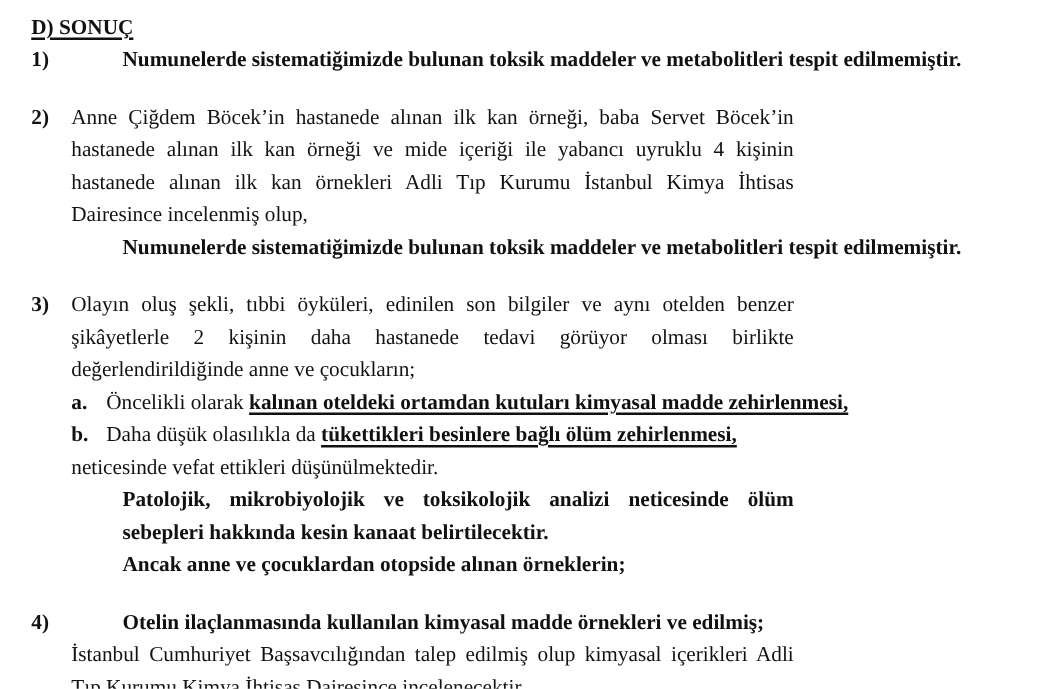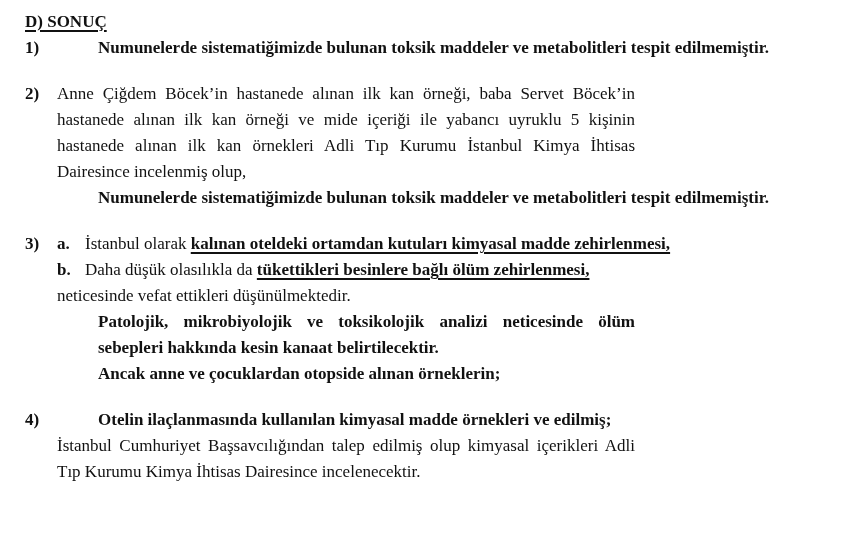--- a/index.html
+++ b/index.html
@@ -83,32 +83,33 @@
   <div class="item">
     <div class="item-number">1)</div>
     <div class="item-body">
       <p class="para bold oneline">Numunelerde sistematiğimizde bulunan toksik maddeler ve metabolitleri tespit edilmemiştir.</p>
     </div>
   </div>
 
   <div class="item">
     <div class="item-number">2)</div>
     <div class="item-body">
-      <p class="para">Anne Çiğdem Böcek’in hastanede alınan ilk kan örneği, baba Servet Böcek’in hastanede alınan ilk kan örneği ve mide içeriği ile yabancı uyruklu 5 kişinin hastanede alınan ilk kan örnekleri Adli Tıp Kurumu İstanbul Kimya İhtisas Dairesince incelenmiş olup,</p>
+      <p class="para">Anne Çiğdem Böcek’in hastanede alınan ilk kan örneği, baba Servet Böcek’in hastanede alınan ilk kan örneği ve mide içeriği ile yabancı uyruklu 4 kişinin hastanede alınan ilk kan örnekleri Adli Tıp Kurumu İstanbul Kimya İhtisas Dairesince incelenmiş olup,</p>
       <p class="para bold oneline">Numunelerde sistematiğimizde bulunan toksik maddeler ve metabolitleri tespit edilmemiştir.</p>
     </div>
   </div>
 
   <div class="item">
     <div class="item-number">3)</div>
     <div class="item-body">
+      <p class="para">Olayın oluş şekli, tıbbi öyküleri, edinilen son bilgiler ve aynı otelden benzer şikâyetlerle 2 kişinin daha hastanede tedavi görüyor olması birlikte değerlendirildiğinde anne ve çocukların;</p>
 
       <div class="subitem">
         <span class="sub-marker">a.</span>
-        <span class="sub-text"><span>İstanbul olarak </span><span class="em-underline">kalınan oteldeki ortamdan kutuları kimyasal madde zehirlenmesi,</span></span>
+        <span class="sub-text"><span>Öncelikli olarak </span><span class="em-underline">kalınan oteldeki ortamdan kutuları kimyasal madde zehirlenmesi,</span></span>
       </div>
 
       <div class="subitem">
         <span class="sub-marker">b.</span>
         <span class="sub-text"><span>Daha düşük olasılıkla da </span><span class="em-underline">tükettikleri besinlere bağlı ölüm zehirlenmesi,</span></span>
       </div>
 
       <p class="para">neticesinde vefat ettikleri düşünülmektedir.</p>
       <p class="para bold">Patolojik, mikrobiyolojik ve toksikolojik analizi neticesinde ölüm sebepleri hakkında kesin kanaat belirtilecektir.</p>
       <p class="para bold">Ancak anne ve çocuklardan otopside alınan örneklerin;</p>

